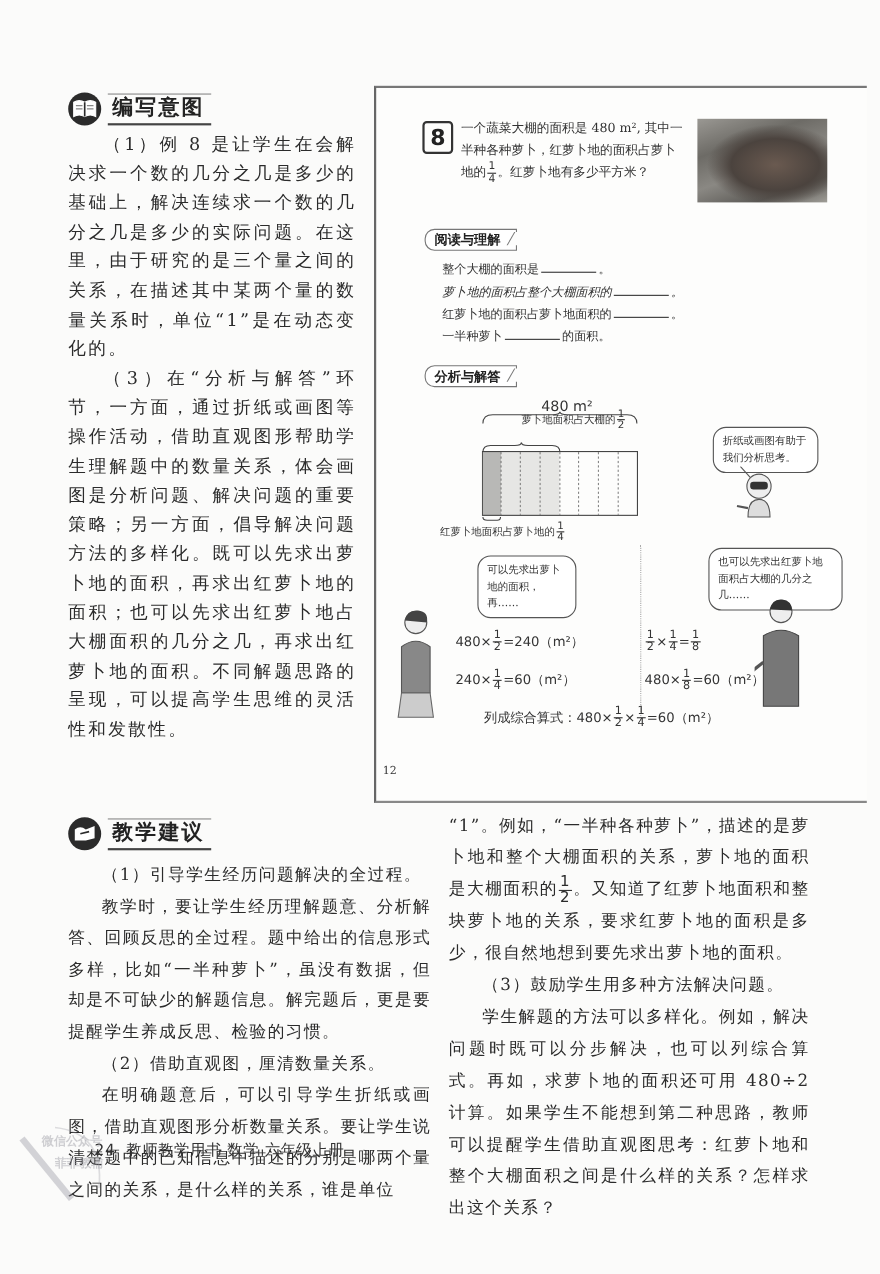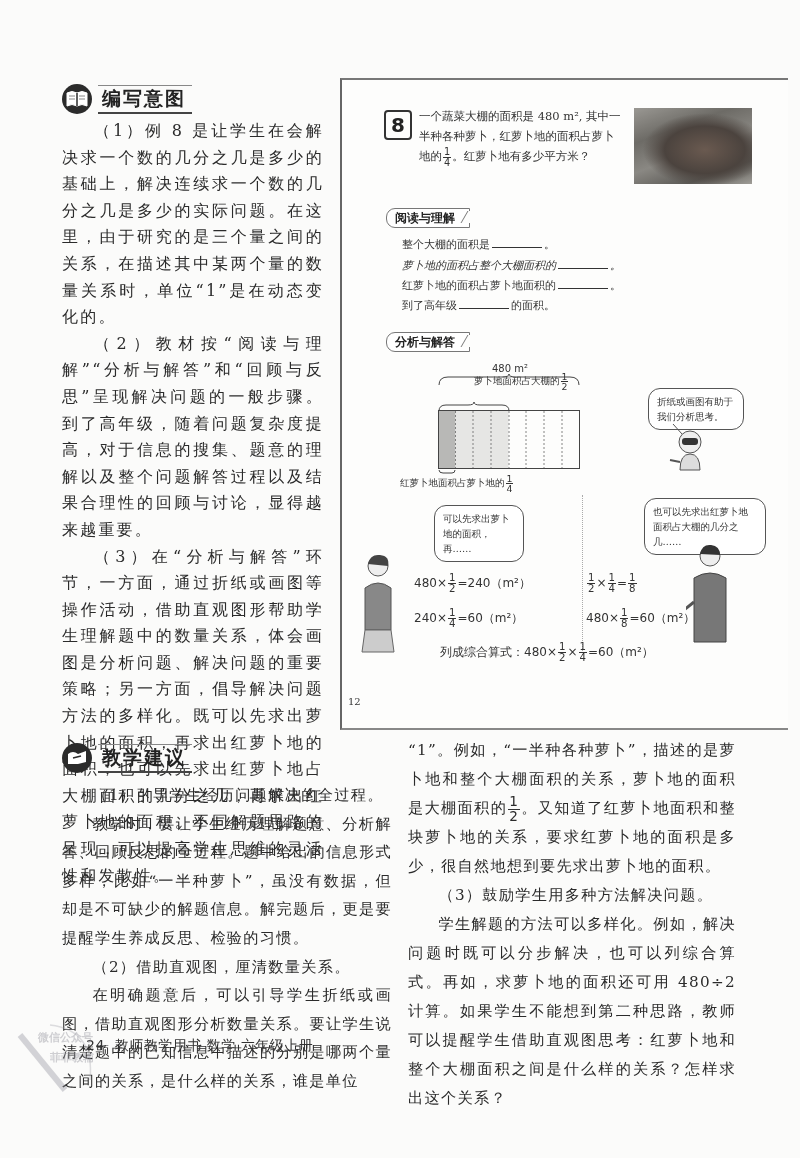--- a/index.html
+++ b/index.html
@@ -51,43 +51,42 @@
         <path d="M2 4 Q7 1 12 4 Q17 1 22 4 L22 17 Q17 14 12 17 Q7 14 2 17 Z" fill="#fff" stroke="#fff"></path>
         <path d="M12 4 L12 17" stroke="#2b2b2b" stroke-width="1.5"></path>
         <path d="M4 7 L10 7 M4 10 L10 10 M14 7 L20 7 M14 10 L20 10" stroke="#888" stroke-width="1"></path>
       </svg>
   </div>
   <span class="sec-title">编写意图</span>
 </div>
 
 <div class="para" style="left:62px;top:118px;width:262px;">
   <p class="ind">（1）例 8 是让学生在会解决求一个数的几分之几是多少的基础上，解决连续求一个数的几分之几是多少的实际问题。在这里，由于研究的是三个量之间的关系，在描述其中某两个量的数量关系时，单位“1”是在动态变化的。</p>
-  <p class="ind">（2）教材按“阅读与理解”“分析与解答”和“回顾与反思”呈现解决问题的一般步骤。到了高年级，随着问题复杂度提高，对于信息的搜集、题意的理解以及整个问题解答过程以及结果合理性的回顾与讨论，显得越来越重要。</p>
   <p class="ind">（3）在“分析与解答”环节，一方面，通过折纸或画图等操作活动，借助直观图形帮助学生理解题中的数量关系，体会画图是分析问题、解决问题的重要策略；另一方面，倡导解决问题方法的多样化。既可以先求出萝卜地的面积，再求出红萝卜地的面积；也可以先求出红萝卜地占大棚面积的几分之几，再求出红萝卜地的面积。不同解题思路的呈现，可以提高学生思维的灵活性和发散性。</p>
 </div>
 
 <div class="panel">
   <div class="num-box">8</div>
   <div class="prob">
     <span>一个蔬菜大棚的面积是 480 m², 其中一半种各种萝卜，红萝卜地的面积占萝卜地的</span><span class="frac">
         <span class="n">1</span>
         <span class="d">4</span>
       </span><span>。红萝卜地有多少平方米？</span>
   </div>
   <div class="photo"></div>
 
   <div class="tag" style="left:44px;top:128px;">阅读与理解</div>
   <div class="line" style="left:60px;top:157px;"><span>整个大棚的面积是</span><span class="blank"></span><span>。</span></div>
   <div class="line" style="left:60px;top:178px;font-style:italic;"><span>萝卜地的面积占整个大棚面积的</span><span class="blank"></span><span>。</span></div>
   <div class="line" style="left:60px;top:198px;"><span>红萝卜地的面积占萝卜地面积的</span><span class="blank"></span><span>。</span></div>
-  <div class="line" style="left:60px;top:218px;"><span>到了高年级</span><span class="blank"></span><span>的面积。</span></div>
+  <div class="line" style="left:60px;top:218px;"><span>一半种萝卜</span><span class="blank"></span><span>的面积。</span></div>
 
   <div class="tag" style="left:44px;top:252px;">分析与解答</div>
 
-  <div class="eq" style="left:150px;top:283px;font-size:10px;">480 m²</div>
+  <div class="eq" style="left:150px;top:283px;font-size:13px;">480 m²</div>
   <svg class="abs" style="left:96px;top:294px;" width="142" height="12">
       <path d="M1 11 Q1 3 10 3 L64 3 Q71 3 71 0 Q71 3 78 3 L132 3 Q141 3 141 11" fill="none" stroke="#444" stroke-width="1"></path>
     </svg>
   <div class="line" style="left:96px;top:292px;font-size:9.5px;margin-left:36px;"><span>萝卜地面积占大棚的</span><span class="frac" style="font-size:11px;">
         <span class="n">1</span>
         <span class="d">2</span>
       </span></div>
   <svg class="abs" style="left:96px;top:322px;" width="72" height="10">
       <path d="M1 9 Q1 3 8 3 L30 3 Q36 3 36 0 Q36 3 42 3 L64 3 Q71 3 71 9" fill="none" stroke="#444" stroke-width="1"></path>
     </svg>

